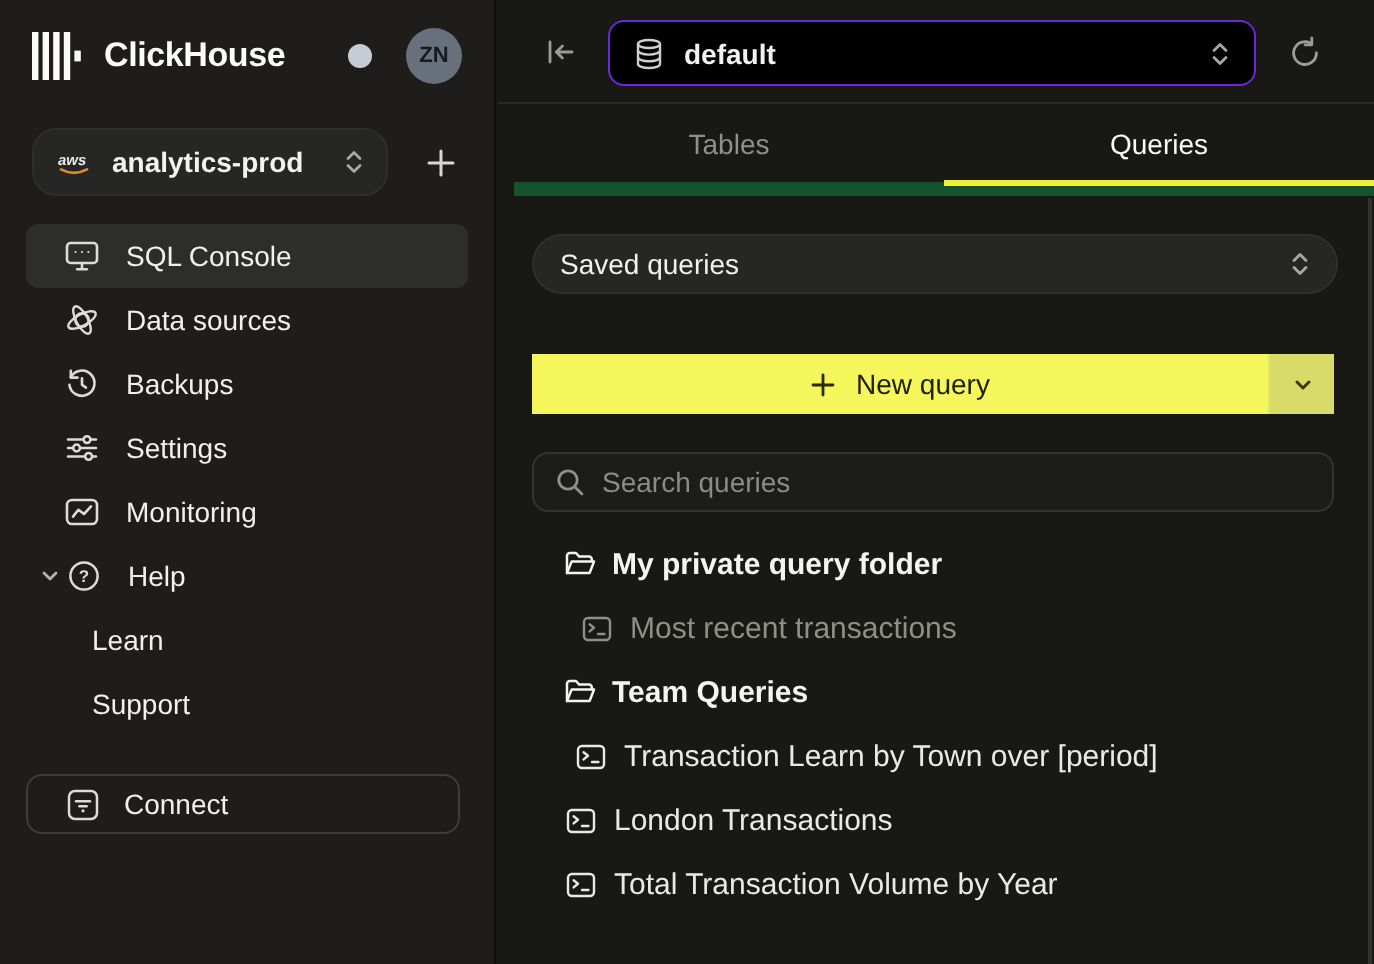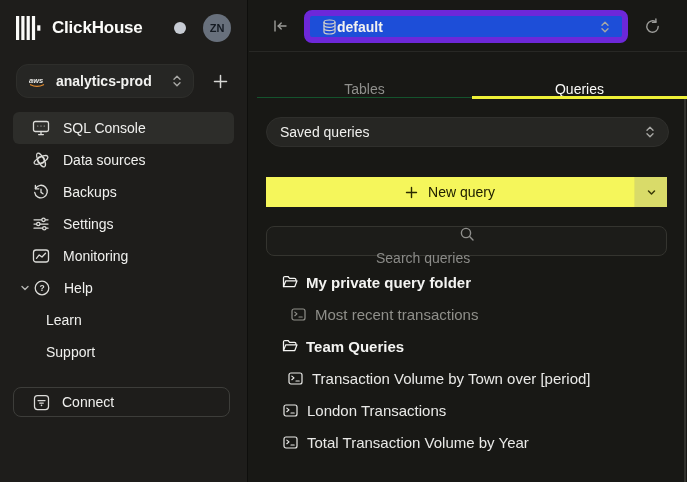--- a/index.html
+++ b/index.html
@@ -53,45 +53,45 @@
     display:flex; align-items:center; padding-left:19px; gap:12px;
     color:#f0f0ee; font-size:14px; cursor:pointer; font-family:inherit;
   }
 
   
   .panel { position:absolute; left:249px; top:0; width:438px; height:482px; background:#181815; }
   .topbar { position:absolute; top:0; left:0; right:0; height:52px; border-bottom:1px solid #282825; }
   .collapse-btn { position:absolute; left:24px; top:19px; background:none; border:none; display:flex; cursor:pointer; }
   .db-select {
     position:absolute; left:55px; top:10px; width:324px; height:33px;
-    background:#1d4ed8; border:6px solid #6d28d9; border-radius:8px;
-    display:flex; align-items:center; padding:0 12px; 
+    background:#000000; border:1px solid #6d28d9; border-radius:8px;
+    display:flex; align-items:center; padding:0 12px; gap:10px;
     color:#f2f2f0; font-size:14px; font-weight:600; cursor:pointer; font-family:inherit;
   }
   .refresh-btn { position:absolute; left:395px; top:18px; background:none; border:none; display:flex; cursor:pointer; }
 
-  .tabs { position:absolute; top:52px; left:8px; right:0; height:46px; display:flex; border-bottom:1px solid #14532d;align-items:flex-end; }
+  .tabs { position:absolute; top:52px; left:8px; right:0; height:46px; display:flex; border-bottom:7px solid #14532d; }
   .tab { flex:1; display:flex; align-items:center; justify-content:center; font-size:14px; color:#8f8f8c; cursor:pointer; position:relative; }
   .tab.active { color:#fafaf8; font-weight:500; }
   .tab.active::after { content:""; position:absolute; left:0; right:0; bottom:-2px; height:3px; background:#eef037; }
 
   .saved-select {
     position:absolute; left:17px; top:117px; width:403px; height:30px;
     background:#262623; border:1px solid #2f2f2c; border-radius:15px;
     display:flex; align-items:center; padding:0 13px;
     color:#f0f0ee; font-size:14px; cursor:pointer; font-family:inherit;
   }
   .new-query { position:absolute; left:17px; top:177px; width:401px; height:30px; border-radius:0; overflow:hidden; display:flex; cursor:pointer; border:none; padding:0; font-family:inherit; }
   .nq-main { flex:1; background:#f5f65b; display:flex; align-items:center; justify-content:center; gap:10px; color:#202000; font-size:14px; font-weight:500; }
   .nq-split { width:33px; background:#d9db69; border-left:1px solid #e4e560; display:flex; align-items:center; justify-content:center; cursor:pointer; }
 
   .search-box {
     position:absolute; left:17px; top:226px; width:401px; height:30px;
     border:1px solid #34342f; background:#1c1c19; border-radius:8px;
-    display:flex; align-items:center; padding:0 11px; gap:9px;flex-direction:column;
+    display:flex; align-items:center; padding:0 11px; gap:9px;
   }
   .search-box input { flex:1; background:none; border:none; outline:none; color:#ececea; font-size:14px; font-family:inherit; }
   .search-box input::placeholder { color:#8b8b88; }
 
   .tree { position:absolute; left:17px; top:266px; right:20px; }
   .tree-row { height:32px; display:flex; align-items:center; cursor:pointer; font-size:15px; }
   .t-icon { display:flex; margin-right:8px; flex:none; }
   .tree-row.folder { padding-left:16px; font-weight:700; color:#f4f4f2; }
   .tree-row.query { padding-left:17px; color:#e9e9e7; }
   .tree-row.query .t-icon { margin-right:9px; }
@@ -359,21 +359,21 @@
       </div>
 
       <div class="tree-row query indent-b">
         <span class="t-icon">
           <svg width="15" height="13" viewBox="0 0 15 13" fill="none" stroke="currentColor" stroke-width="1.2" stroke-linecap="round" stroke-linejoin="round">
             <rect x="1" y="1" width="13" height="11" rx="2"></rect>
             <path d="M3.8 4.1 L6 5.9 L3.8 7.7"></path>
               <path d="M8 9 H11.2"></path>
           </svg>
         </span>
-        <span>Transaction Volume by Town over [period]</span>
+        <span>Transaction Learn by Town over [period]</span>
       </div>
 
       <div class="tree-row query">
         <span class="t-icon">
           <svg width="15" height="13" viewBox="0 0 15 13" fill="none" stroke="currentColor" stroke-width="1.2" stroke-linecap="round" stroke-linejoin="round">
             <rect x="1" y="1" width="13" height="11" rx="2"></rect>
             <path d="M3.8 4.1 L6 5.9 L3.8 7.7"></path>
               <path d="M8 9 H11.2"></path>
           </svg>
         </span>

